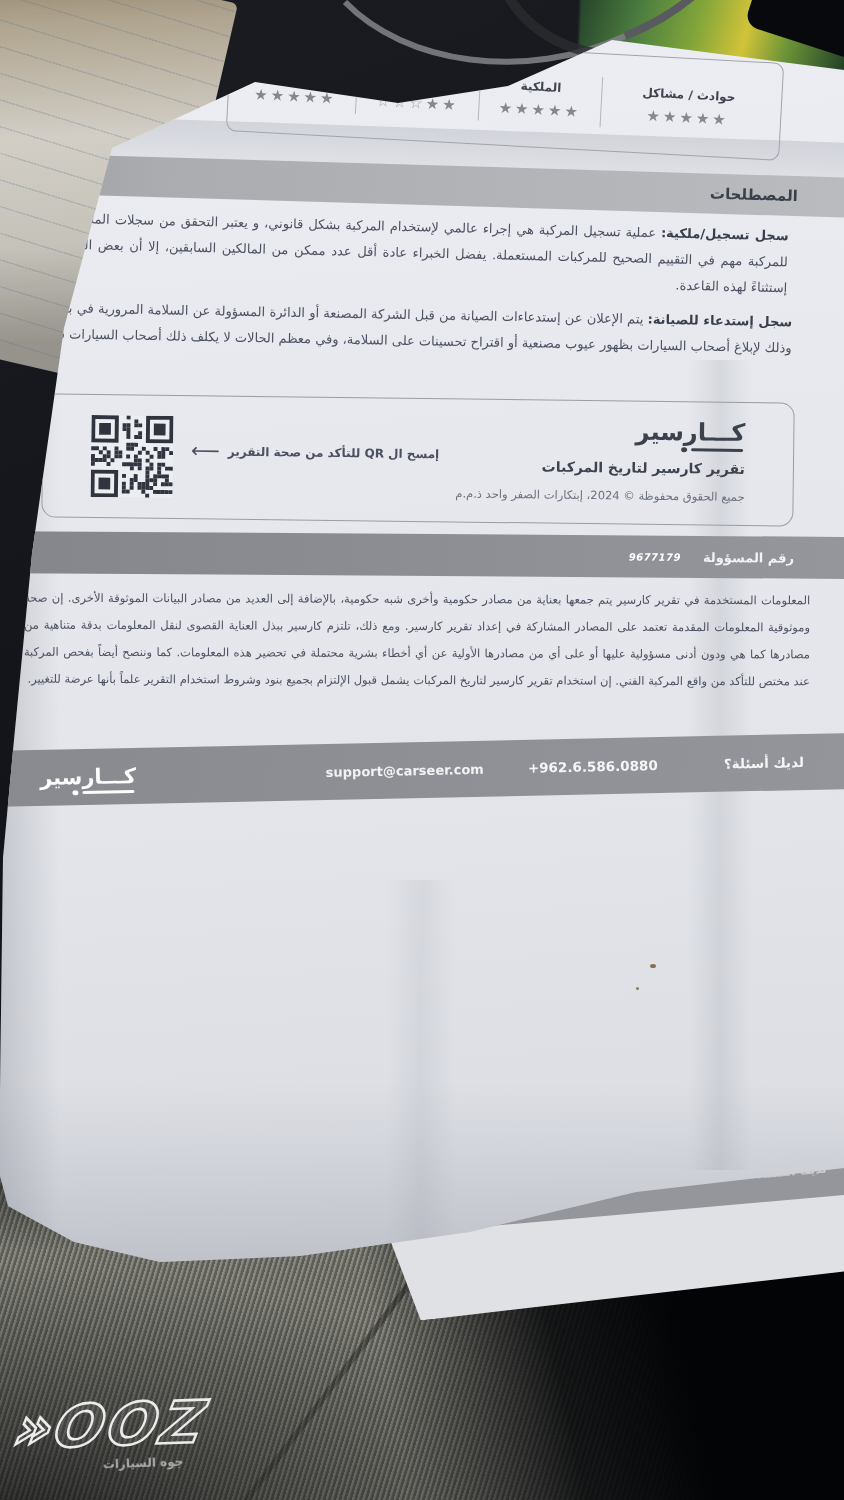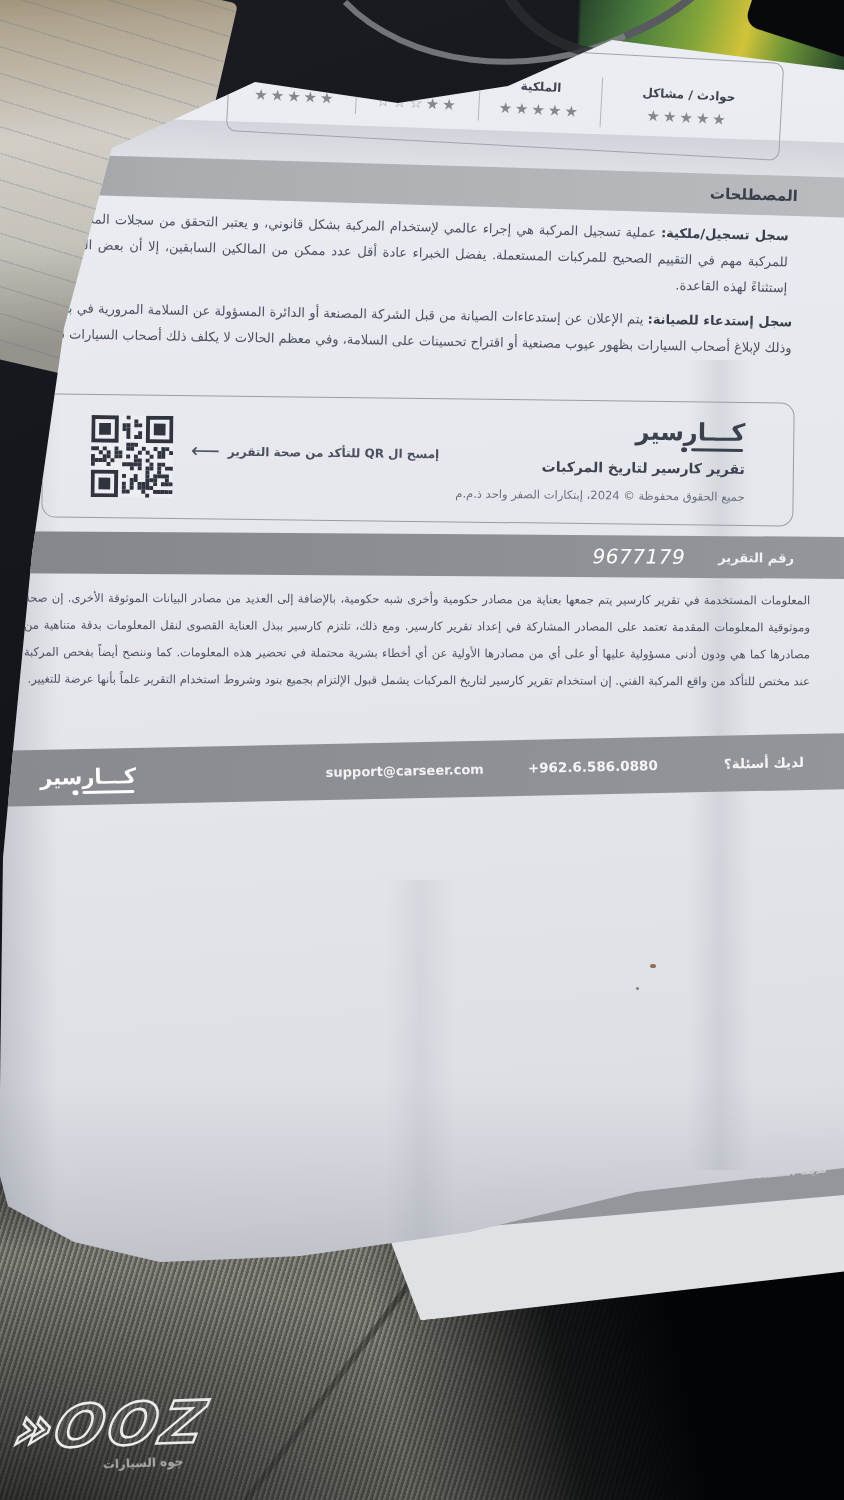--- a/index.html
+++ b/index.html
@@ -98,21 +98,21 @@
   .qr-wrap{position:absolute;left:48px;top:20px;width:82px;height:82px;}
   .qr-caption{position:absolute;left:148px;top:42px;width:250px;direction:rtl;text-align:left;
     font-size:12px;font-weight:700;color:#4b5060;}
   .qr-arrow{font-size:20px;font-weight:400;vertical-align:-2px;margin-right:8px;color:#4b5060;display:inline-block;}
 
   
   .number-band{left:-4px;top:534px;width:852px;height:42px;transform:rotate(.4deg);
     background:linear-gradient(to left,#95969b,#85868b);
     display:flex;direction:rtl;align-items:center;padding:0 54px;}
   .number-label{font-size:13px;font-weight:700;color:#f2f2f5;}
-  .number-value{font-size:20px;font-weight:400;color:#ffffff;margin-right:33px;letter-spacing:.5px;font-style:italic;}
+  .number-value{font-size:10px;font-weight:700;color:#ffffff;margin-right:22px;letter-spacing:.5px;font-style:italic;}
 
   
   .disclaimer{left:24px;top:586px;width:786px;transform:rotate(.2deg);direction:rtl;
     text-align:justify;font-size:11.5px;line-height:27px;color:#4c5162;font-weight:500;}
 
   
   .footer-band{left:-8px;top:742px;width:860px;height:56px;transform:rotate(-1.2deg);
     background:linear-gradient(100deg,#898a8f,#94959a);
     display:flex;direction:rtl;align-items:center;padding:0 48px;}
   .footer-q{font-size:13.5px;font-weight:800;color:#f5f5f7;}
@@ -327,21 +327,21 @@
             <rect x="80" y="76" width="4" height="4" fill="#30343f"></rect>
             <rect x="56" y="80" width="4" height="4" fill="#30343f"></rect>
           </svg>
       </div>
       <div class="qr-caption">
         <span>إمسح ال QR للتأكد من صحة التقرير</span><span class="qr-arrow">⟵</span>
       </div>
     </div>
 
     <div class="abs number-band">
-      <span class="number-label">رقم التقرير</span>
+      <span class="number-label">رقم المسؤولة</span>
       <span class="number-value">9677179</span>
     </div>
 
     <div class="abs disclaimer">المعلومات المستخدمة في تقرير كارسير يتم جمعها بعناية من مصادر حكومية وأخرى شبه حكومية، بالإضافة إلى العديد من مصادر البيانات الموثوقة الأخرى. إن صحة وموثوقية المعلومات المقدمة تعتمد على المصادر المشاركة في إعداد تقرير كارسير. ومع ذلك، تلتزم كارسير ببذل العناية القصوى لنقل المعلومات بدقة متناهية من مصادرها كما هي ودون أدنى مسؤولية عليها أو على أي من مصادرها الأولية عن أي أخطاء بشرية محتملة في تحضير هذه المعلومات. كما وننصح أيضاً بفحص المركبة عند مختص للتأكد من واقع المركبة الفني. إن استخدام تقرير كارسير لتاريخ المركبات يشمل قبول الإلتزام بجميع بنود وشروط استخدام التقرير علماً بأنها عرضة للتغيير.</div>
 
     <div class="abs footer-band">
       <span class="footer-q">لديك أسئلة؟</span>
       <span class="footer-phone">+962.6.586.0880</span>
       <span class="footer-email">support@carseer.com</span>
       <span class="brandmark footer-logo">كـــارسير</span>

